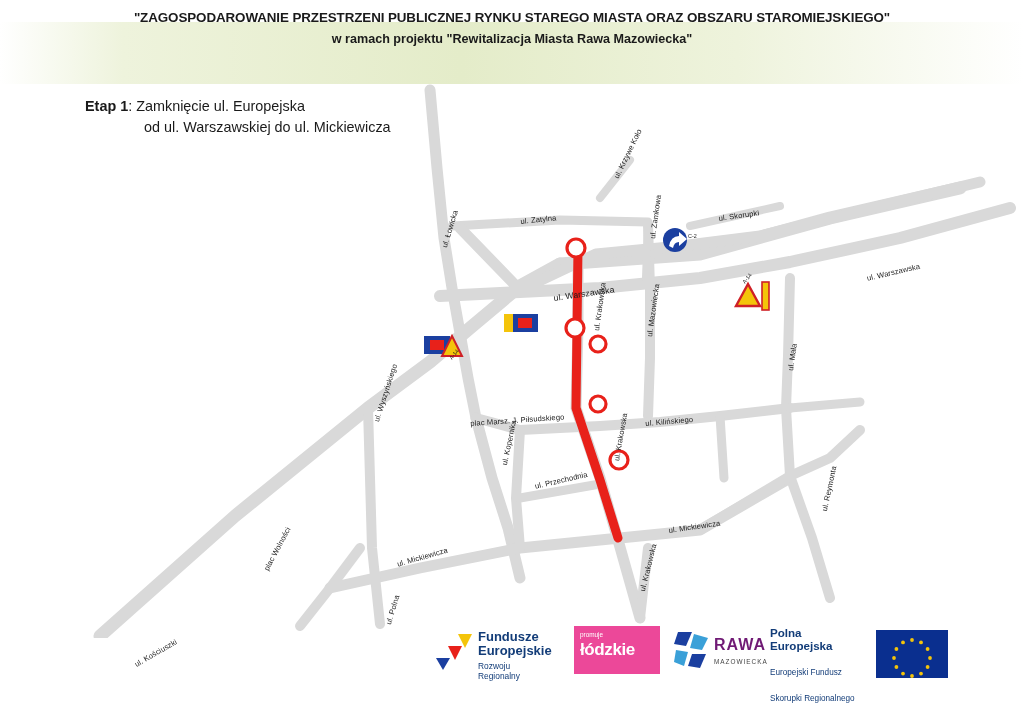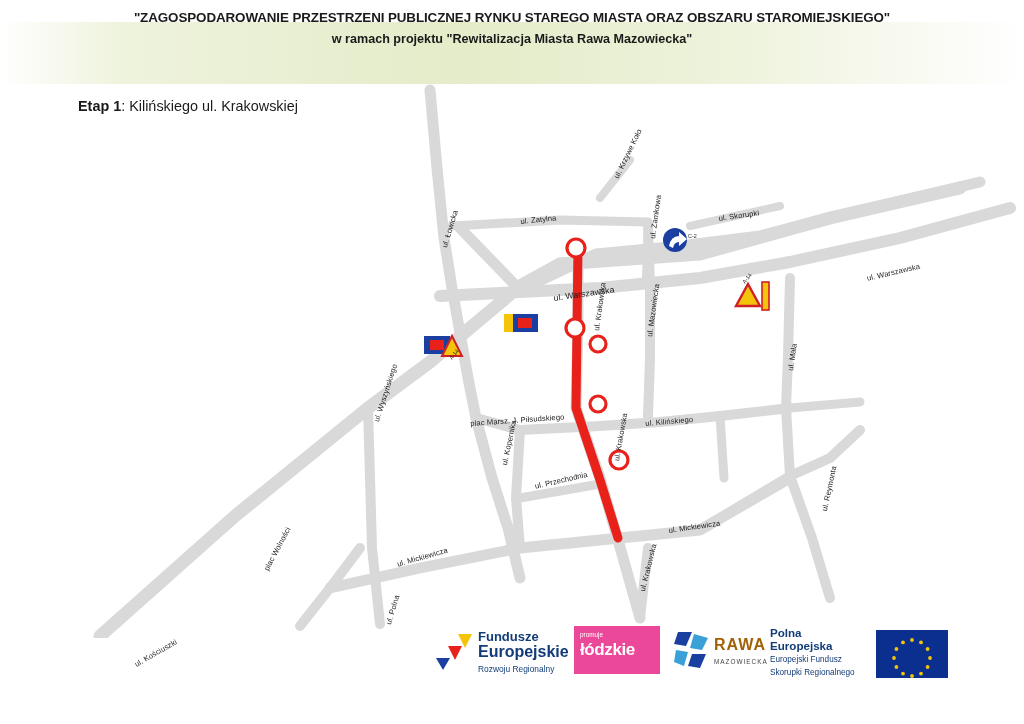--- a/index.html
+++ b/index.html
@@ -47,21 +47,21 @@
 
   
   #stage-caption {
     position: absolute;
     left: 78px;
     top: 96px;
     width: 420px;
     font-size: 14.4px;
     line-height: 1.45;
   }
-  #stage-caption .stage-label { font-weight: bold; }
+  #stage-caption .stage-label { font-weight: bold; margin-left: 7px; }
   #stage-caption .line2 { display: block; padding-left: 66px; }
 
   
   #map-canvas {
     position: absolute;
     left: 0;
     top: 78px;
     width: 1024px;
     height: 560px;
   }
@@ -84,50 +84,51 @@
     top: 620px;
     width: 864px;
     height: 96px;
   }
   .logo-block { position: absolute; }
 
   
   #logo-fe { left: 432px; top: 8px; }
   #logo-fe .fe-text { position: absolute; left: 46px; top: 2px; }
   #logo-fe .fe-l1 { font-size: 13px; font-weight: bold; color: #123c78; line-height: 1.05; }
-  #logo-fe .fe-l2 { font-size: 16px; font-weight: bold; color: #123c78; line-height: 1.05; }
+  #logo-fe .fe-l2 { font-size: 13px; font-weight: bold; color: #123c78; line-height: 1.05; }
   #logo-fe .fe-l3 { font-size: 8.4px; color: #123c78; margin-top: 4px; }
 
   
   #logo-lodzkie { left: 574px; top: 6px; width: 86px; height: 48px; background: #ec4899; }
   #logo-lodzkie .lz-top { position: absolute; left: 6px; top: 5px; font-size: 6.4px; color: #ffffff; }
   #logo-lodzkie .lz-main { position: absolute; left: 6px; top: 14px; font-size: 17px; font-weight: bold; color: #ffffff; letter-spacing: -0.4px; }
 
   
   #logo-rawa { left: 672px; top: 8px; }
-  #logo-rawa .rw-main { position: absolute; left: 42px; top: 8px; font-size: 16px; font-weight: bold; color: #a16207; letter-spacing: 1px; }
+  #logo-rawa .rw-main { position: absolute; left: 42px; top: 8px; font-size: 16px; font-weight: bold; color: #701a75; letter-spacing: 1px; }
   #logo-rawa .rw-sub { position: absolute; left: 42px; top: 30px; font-size: 6.4px; color: #444; letter-spacing: 1px; }
 
   
   #logo-ue { left: 770px; top: 6px; }
   #logo-ue .ue-l1 { font-size: 11.6px; font-weight: bold; color: #123c78; }
-  #logo-ue .ue-l2 { font-size: 8.2px; color: #123c78; margin-top: 3px; line-height: 1.25; }
+  #logo-ue .ue-l2 { font-size: 8.2px; color: #123c78; margin-top: 16px; line-height: 1.25; }
   #logo-ue .ue-flag { position: absolute; left: 106px; top: 4px; width: 72px; height: 48px; background: #0a2f8f; }
 
   .sign-label { font-size: 5.4px; fill: #1a1a1a; }
 </style>
 </head>
 <body>
 
 <div id="header-banner"></div>
 <div id="header-title-1">"ZAGOSPODAROWANIE PRZESTRZENI PUBLICZNEJ RYNKU STAREGO MIASTA ORAZ OBSZARU STAROMIEJSKIEGO"</div>
 <div id="header-title-2">w ramach projektu "Rewitalizacja Miasta Rawa Mazowiecka"</div>
 
 <div id="stage-caption">
-  <span class="stage-label">Etap 1</span><span>: Kilińskiego ul. Krakowskiej</span>
+  <span class="stage-label">Etap 1</span><span>: Zamknięcie ul. Europejska</span>
+  <span class="line2">od ul. Warszawskiej do ul. Mickiewicza</span>
 </div>
 
 <div id="map-canvas">
   <svg width="1024" height="560" viewBox="0 0 1024 560" xmlns="http://www.w3.org/2000/svg">
     <g fill="none" stroke="#d9d9d9" stroke-linecap="round" stroke-linejoin="round">
 
       <path d="M100 558 L235 438 L368 330 L430 284 L470 250 L520 208 L560 186" stroke-width="13"></path>
       <path d="M560 186 L700 176 L830 140 L960 110" stroke-width="13"></path>
       <path d="M430 12 L437 90 L444 160 L452 210 L460 255 L468 300 L476 340" stroke-width="11"></path>
       <path d="M476 340 L492 400 L508 450 L520 500" stroke-width="11"></path>

